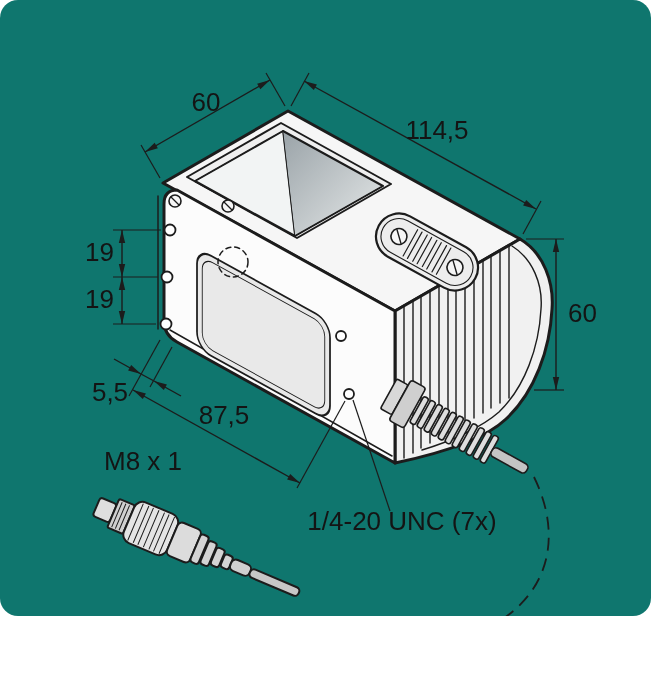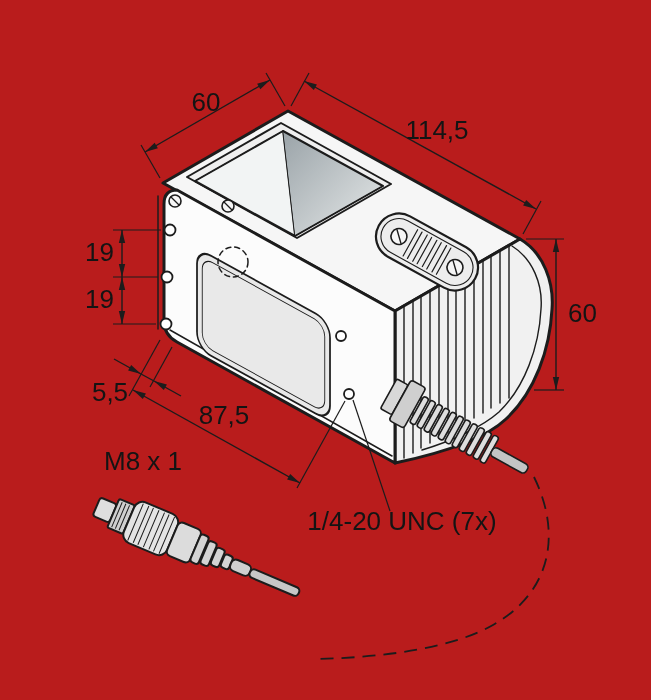--- a/index.html
+++ b/index.html
@@ -1,16 +1,16 @@
 <!DOCTYPE html>
 <html><head>
 <meta charset="utf-8">
 <style>
   html,body { margin:0; padding:0; background:#ffffff; }
-  .stage { width:651px; height:700px; background:#b91c1c; position:relative; overflow:hidden; }
+  .stage { width:651px; height:616px; background:#0f766e; position:relative; overflow:hidden;border-radius:18px; }
   svg { display:block; }
   text {
     font-family:"Liberation Sans","DejaVu Sans",sans-serif;
     font-size:26px;
     fill:#141414;
   }
 </style>
 </head>
 <body>
 

